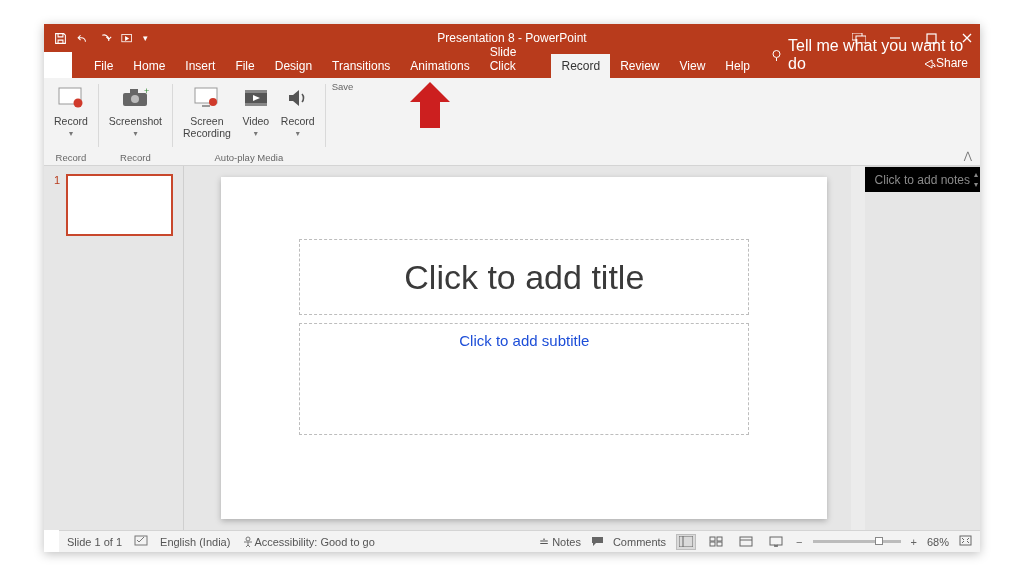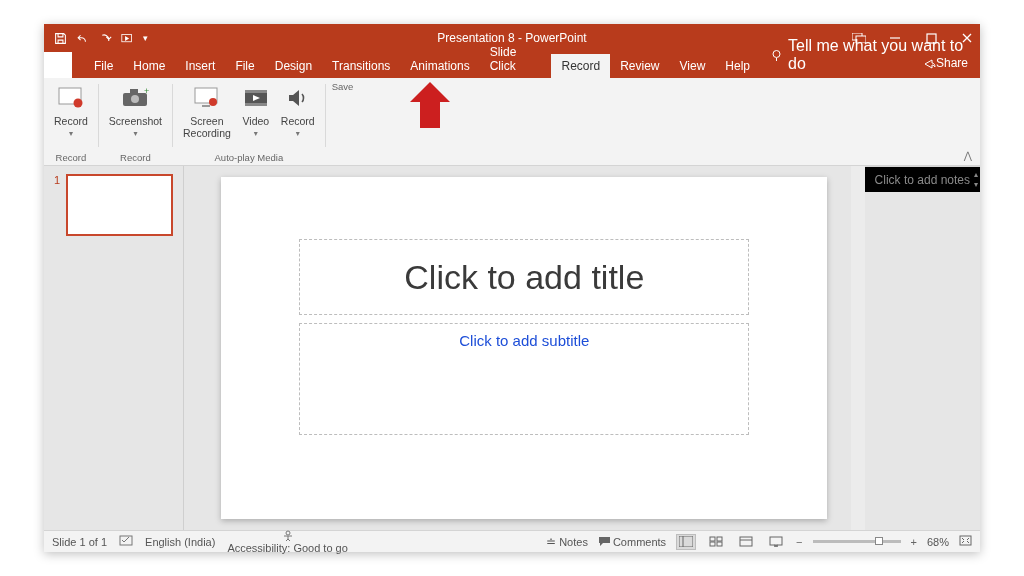--- a/index.html
+++ b/index.html
@@ -31,21 +31,21 @@
   .thumb-num { font-size:11px; color:#b83b1c; }
   .thumb { width:108px; height:62px; background:#fff; border:2px solid #c8472c; }
   .edit-col { flex:1; display:flex; flex-direction:row; min-width:0; }
   .canvas-area { flex:1; display:flex; align-items:center; justify-content:center; min-height:0; position:relative; }
   .slide { width:606px; height:342px; background:#fff; box-shadow:0 2px 6px rgba(0,0,0,0.25); position:relative; }
   .ph-title { position:absolute; left:78px; top:62px; width:450px; height:76px; border:1px dashed #bdbdbd; display:flex; align-items:center; justify-content:center; font-size:34px; color:#3a3a3a; font-weight:300; }
   .ph-sub { position:absolute; left:78px; top:146px; width:450px; height:112px; border:1px dashed #bdbdbd; display:flex; align-items:flex-start; justify-content:center; padding-top:8px; font-size:15px; color:#1d4ed8; }
   .splitter { height:4px; background:#cfcfcf; cursor:row-resize; }
   .notes { height:26px; background:#000000; border-top:1px solid #d6d6d6; display:flex; align-items:center; padding:0 10px; font-size:12px; color:#8a8a8a; position:relative;}
   .notes-scroll { position:absolute; right:2px; display:flex; flex-direction:column; gap:1px;}
-  .statusbar { height:22px; background:#f3f3f3; border-top:1px solid #d4d4d4; display:flex; align-items:center; font-size:11px; color:#555; padding:0 8px; gap:12px; }
+  .statusbar { height:22px; background:#f3f3f3; border-top:1px solid #d4d4d4; display:flex; align-items:center; font-size:11px; color:#555; padding:0 8px; gap:12px;margin-left:15px; }
   .sb-right { margin-left:auto; display:flex; align-items:center; gap:10px; }
   .viewbtn { width:20px; height:16px; display:flex; align-items:center; justify-content:center; border:1px solid transparent; }
   .viewbtn.active { background:#dadada; border-color:#bdbdbd; }
   .zoom-slider { width:88px; height:3px; background:#bcbcbc; position:relative; }
   .zoom-slider .dot { position:absolute; right:18px; top:-3px; width:8px; height:8px; border:1px solid #888; background:#fff; }
   .scrollbar-v { position:absolute; right:0; top:0; bottom:0; width:14px; background:#ececec; }
 </style>
 </head>
 <body>
 
@@ -236,33 +236,33 @@
     </div>
   </div>
 
   <div class="statusbar">
     <span>Slide 1 of 1</span>
     <span><svg width="14" height="12">
           <rect x="1" y="1" width="12" height="9" fill="none" stroke="#777"></rect>
           <path d="M3 5l2 2 5-5" fill="none" stroke="#777"></path>
         </svg></span>
     <span>English (India)</span>
-    <span style="display:flex;align-items:center;gap:0;flex-direction:column;">
+    <span style="display:flex;align-items:center;gap:0;">
       <svg width="12" height="12">
           <circle cx="6" cy="3" r="2" fill="none" stroke="#777"></circle>
           <path d="M2 6h8M6 6v4M4 11l2-2 2 2" fill="none" stroke="#777"></path>
         </svg>
       <span>Accessibility: Good to go</span>
     </span>
     <div class="sb-right">
       <span style="display:flex;align-items:center;gap:3px;">
           <span style="font-size:12px;">≐</span>
           <span>Notes</span>
         </span>
-      <span style="display:flex;align-items:center;gap:2px;">
+      <span style="display:flex;align-items:center;gap:9px;">
           <svg width="13" height="11">
             <path d="M1 1h11v6H5l-3 3V7H1z" fill="#666"></path>
           </svg>
           <span>Comments</span>
         </span>
       <span class="viewbtn active">
           <svg width="14" height="11">
             <rect x="0" y="0" width="14" height="11" fill="none" stroke="#666"></rect>
             <line x1="4" y1="0" x2="4" y2="11" stroke="#666"></line>
           </svg>

